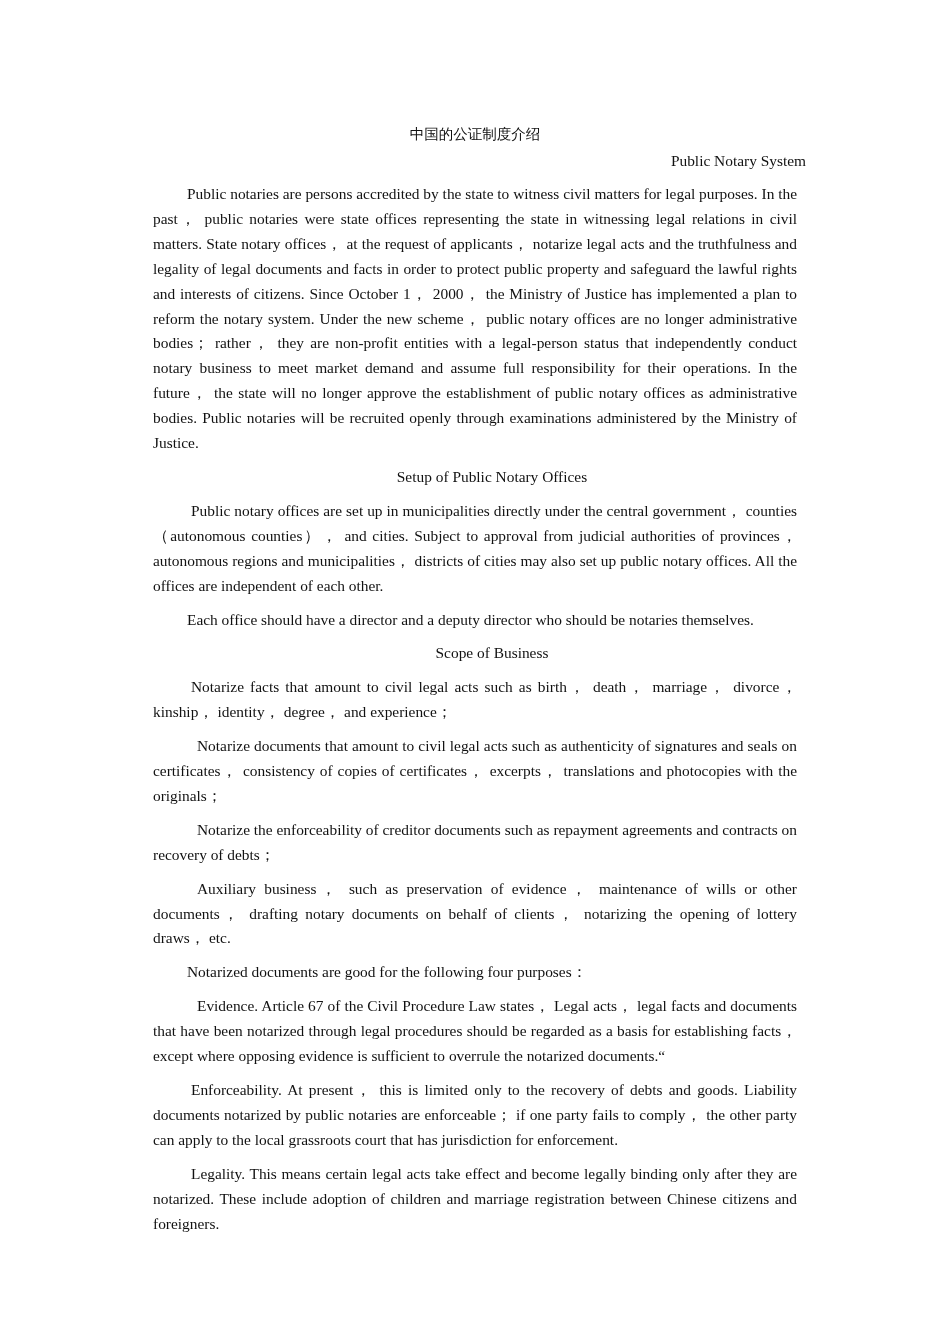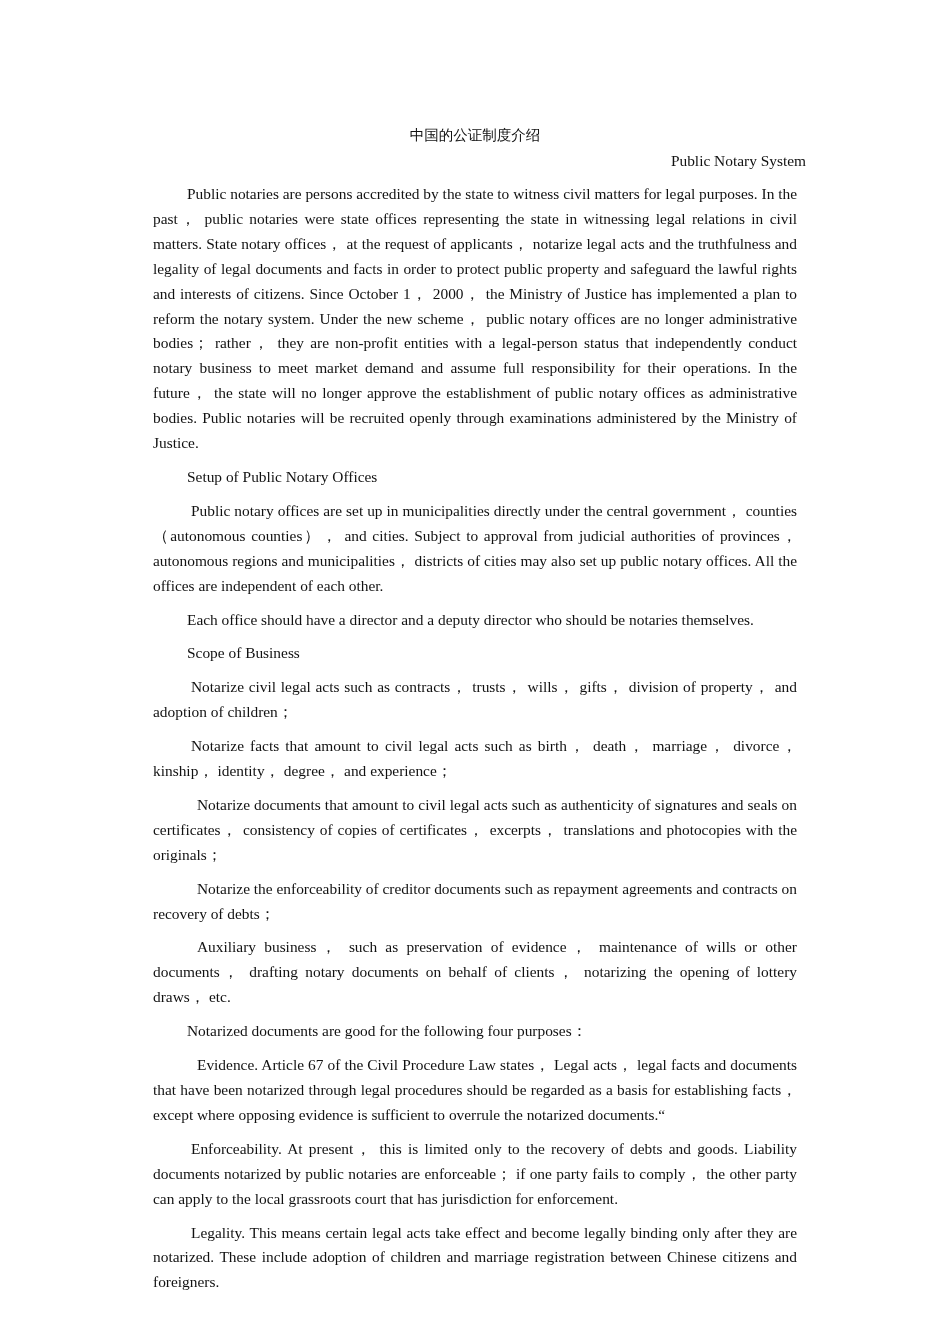--- a/index.html
+++ b/index.html
@@ -2,40 +2,39 @@
 <html><head>
 <meta charset="utf-8">
 <style>
   html, body { margin: 0; padding: 0; background: #ffffff; }
   body { width: 950px; height: 1344px; position: relative; overflow: hidden; }
   .page {
     position: absolute; left: 144px; top: 122px; width: 662px;
     font-family: "Liberation Serif", serif; font-size: 15.4px; line-height: 24.9px;
     color: #111; text-align: justify;
   }
-  .title { text-align: center; font-family: Liberation Serif, serif; font-size: 14.5px; margin: 0; line-height: 26px; }
+  .title { text-align: center; font-family: Liberation Mono, monospace; font-size: 14.5px; margin: 0; line-height: 26px; }
   .subtitle { margin: 0 0 0 105px; line-height: 25px; text-align: right; }
   p { margin: 9px; }
   .ind { text-indent: 34px; }
   .ind2 { text-indent: 38px; }
   .ind3 { text-indent: 44px; }
-  .heading { text-indent: 34px; text-align: left; }
+  .heading { text-indent: 34px; text-align: center; }
 </style>
 </head>
 <body>
 
 <div class="page">
   <p class="title">中国的公证制度介绍</p>
   <p class="subtitle">Public Notary System</p>
   <p class="ind">Public notaries are persons accredited by the state to witness civil matters for legal purposes. In the past， public notaries were state offices representing the state in witnessing legal relations in civil matters. State notary offices， at the request of applicants， notarize legal acts and the truthfulness and legality of legal documents and facts in order to protect public property and safeguard the lawful rights and interests of citizens. Since October 1， 2000， the Ministry of Justice has implemented a plan to reform the notary system. Under the new scheme， public notary offices are no longer administrative bodies； rather， they are non-profit entities with a legal-person status that independently conduct notary business to meet market demand and assume full responsibility for their operations. In the future， the state will no longer approve the establishment of public notary offices as administrative bodies. Public notaries will be recruited openly through examinations administered by the Ministry of Justice.</p>
   <p class="heading">Setup of Public Notary Offices</p>
   <p class="ind2">Public notary offices are set up in municipalities directly under the central government， counties （autonomous counties）， and cities. Subject to approval from judicial authorities of provinces， autonomous regions and municipalities， districts of cities may also set up public notary offices. All the offices are independent of each other.</p>
   <p class="ind">Each office should have a director and a deputy director who should be notaries themselves.</p>
   <p class="heading">Scope of Business</p>
-  <p class="ind2">Notarize civil legal acts such as contracts， trusts， wills， gifts， division of property， and adoption of children；</p>
   <p class="ind2">Notarize facts that amount to civil legal acts such as birth， death， marriage， divorce， kinship， identity， degree， and experience；</p>
   <p class="ind3">Notarize documents that amount to civil legal acts such as authenticity of signatures and seals on certificates， consistency of copies of certificates， excerpts， translations and photocopies with the originals；</p>
   <p class="ind3">Notarize the enforceability of creditor documents such as repayment agreements and contracts on recovery of debts；</p>
   <p class="ind3">Auxiliary business， such as preservation of evidence， maintenance of wills or other documents， drafting notary documents on behalf of clients， notarizing the opening of lottery draws， etc.</p>
   <p class="ind">Notarized documents are good for the following four purposes：</p>
   <p class="ind3">Evidence. Article 67 of the Civil Procedure Law states， Legal acts， legal facts and documents that have been notarized through legal procedures should be regarded as a basis for establishing facts， except where opposing evidence is sufficient to overrule the notarized documents.“</p>
   <p class="ind2">Enforceability. At present， this is limited only to the recovery of debts and goods. Liability documents notarized by public notaries are enforceable； if one party fails to comply， the other party can apply to the local grassroots court that has jurisdiction for enforcement.</p>
   <p class="ind2">Legality. This means certain legal acts take effect and become legally binding only after they are notarized. These include adoption of children and marriage registration between Chinese citizens and foreigners.</p>
 </div>
 

